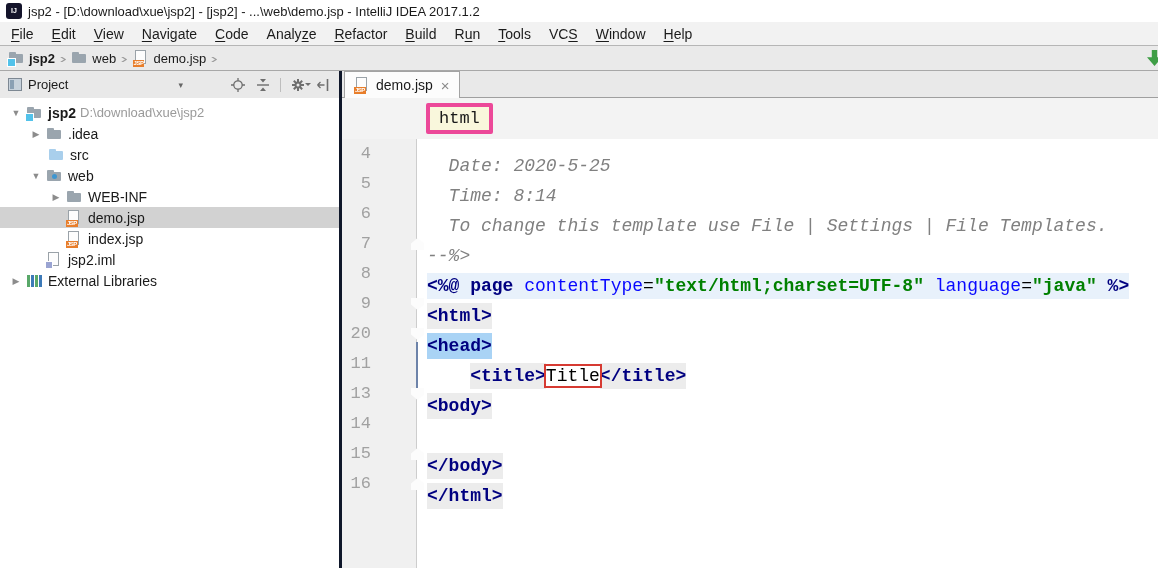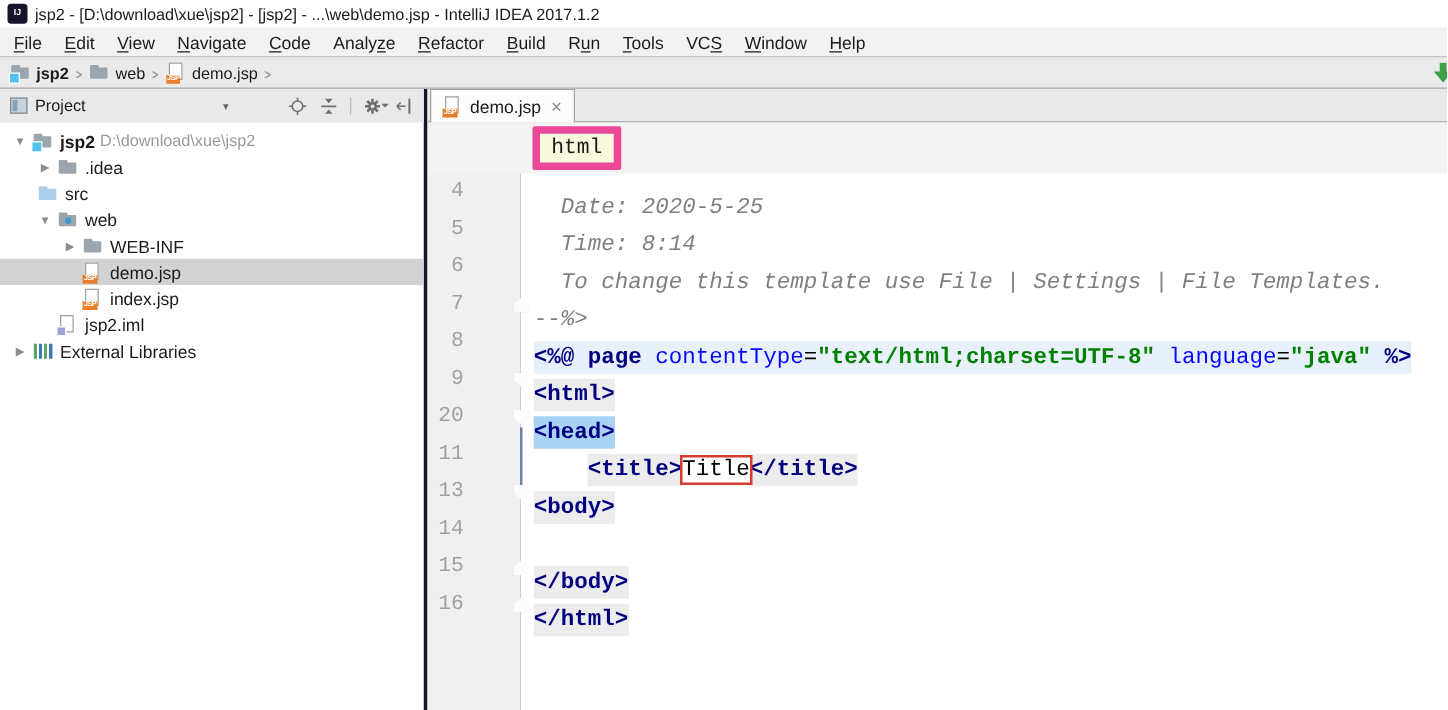--- a/index.html
+++ b/index.html
@@ -74,21 +74,21 @@
 
   
   .tabstrip{height:27px;flex:0 0 27px;background:#e9e9e9;box-shadow:inset 0 -1px 0 #9f9f9f;
             display:flex;align-items:stretch;padding-left:2px;}
   .tab{display:flex;align-items:center;gap:5px;padding:0 9px;font-size:14px;color:#1a1a1a;box-sizing:border-box;}
   .tab.active{background:#fcfcfc;border:1px solid #a3a3a3;border-bottom:none;}
   .tab-close{color:#8a8a8a;font-size:15px;margin-left:3px;}
 
   
   .crumbband{height:41px;flex:0 0 41px;background:#f3f3f3;display:flex;align-items:center;padding-left:84px;box-sizing:border-box;}
-  .crumb{background:#f9f7dc;border:6px solid #ec4899;border-radius:2px;color:#1a1a1a;
+  .crumb{background:#f9f7dc;border:4px solid #ec4899;border-radius:2px;color:#1a1a1a;
          font:17px "Liberation Mono",monospace;padding:2px 9px;}
 
   
   .codearea{flex:1;position:relative;font:18px/30px "Liberation Mono",monospace;color:#000;
     background:linear-gradient(90deg,#f0f0f0 0,#f0f0f0 74px,#cdcdcd 74px,#cdcdcd 75px,#fff 75px);}
   .code-line{display:flex;height:30px;}
   .gutter-cell{flex:0 0 75px;box-sizing:border-box;text-align:right;padding-right:46px;position:relative;z-index:2;
                color:#a1a1a1;font-size:17px;}
   .code-cell{flex:1;white-space:pre;padding-left:10px;margin-top:12px;}
   .code-cell.cur{background:#fcf6dd;}
@@ -214,21 +214,21 @@
             <span class="tree-suffix">D:\download\xue\jsp2</span>
           </div>
           <div class="tree-row" style="padding-left: 26px;">
             <span class="tarrow">▶</span>
             <span class="ficon folder">
               <span class="ftab"></span>
               <span class="fbody"></span>
             </span>
             <span class="tree-label">.idea</span>
           </div>
-          <div class="tree-row" style="padding-left: 10px;">
+          <div class="tree-row" style="padding-left: 28px;">
             <span class="tarrow"></span>
             <span class="ficon folder-src">
               <span class="ftab"></span>
               <span class="fbody"></span>
             </span>
             <span class="tree-label">src</span>
           </div>
           <div class="tree-row" style="padding-left: 26px;">
             <span class="tarrow">▼</span>
             <span class="ficon folder-web">

